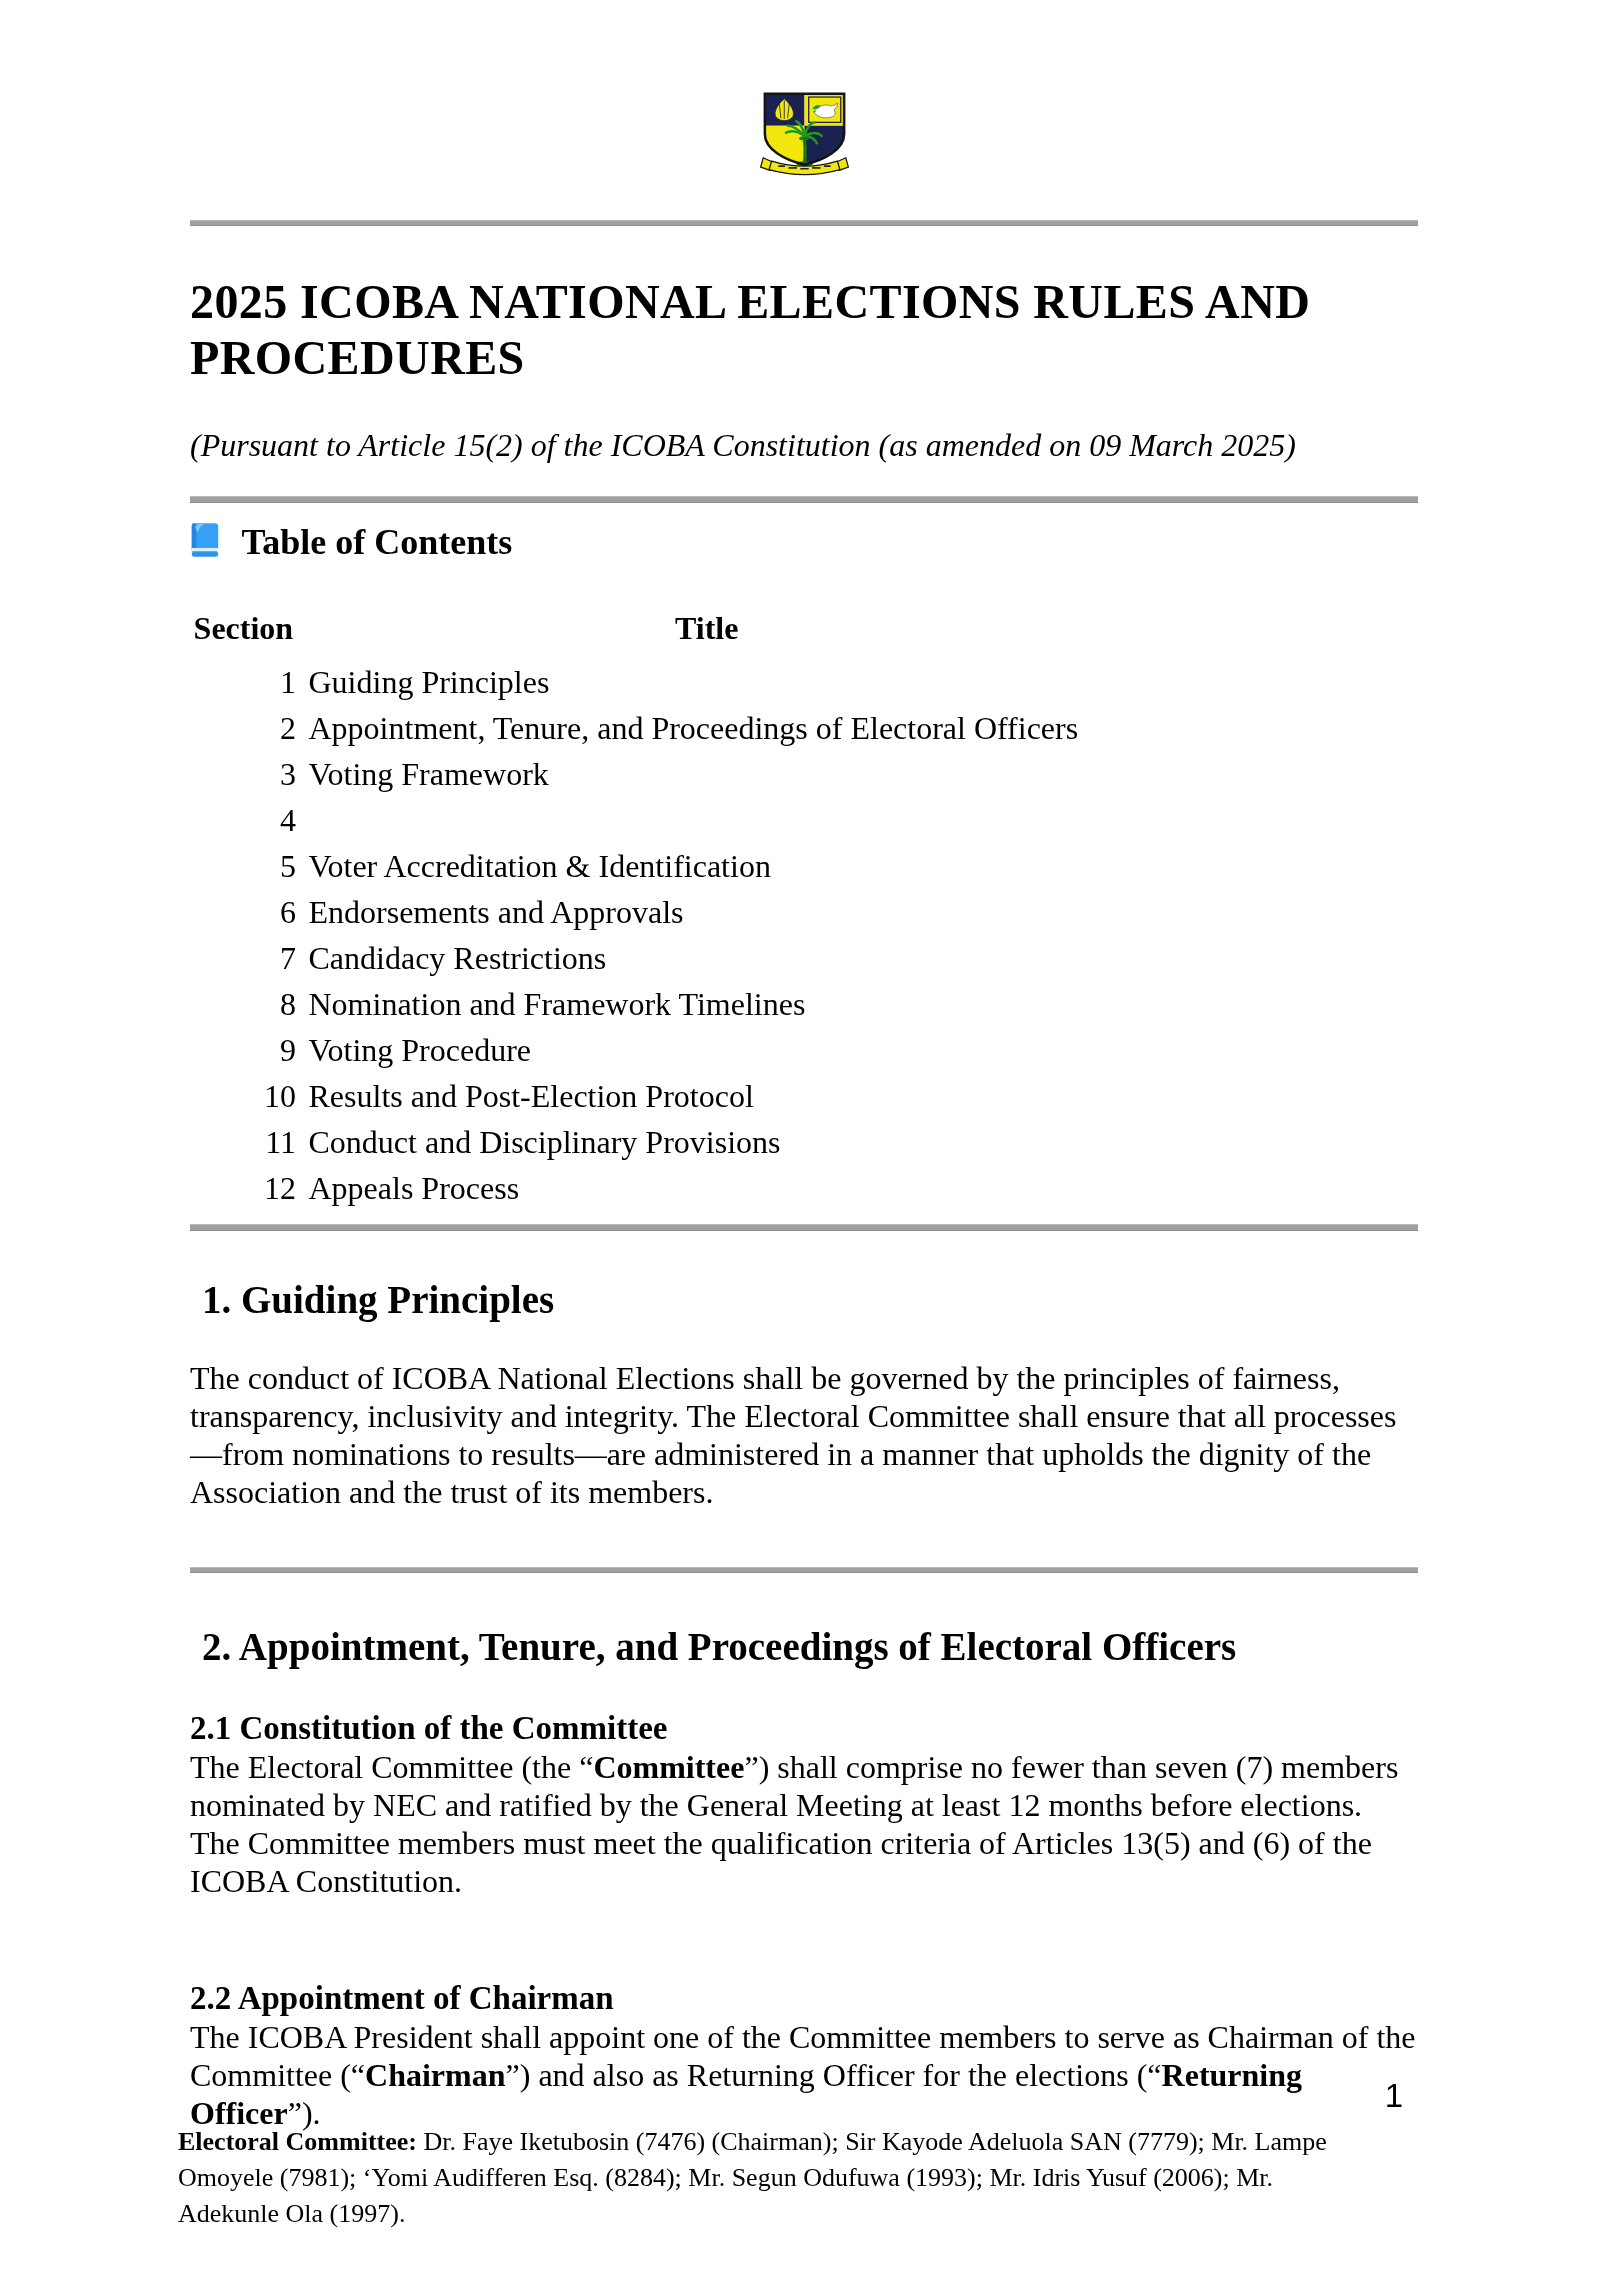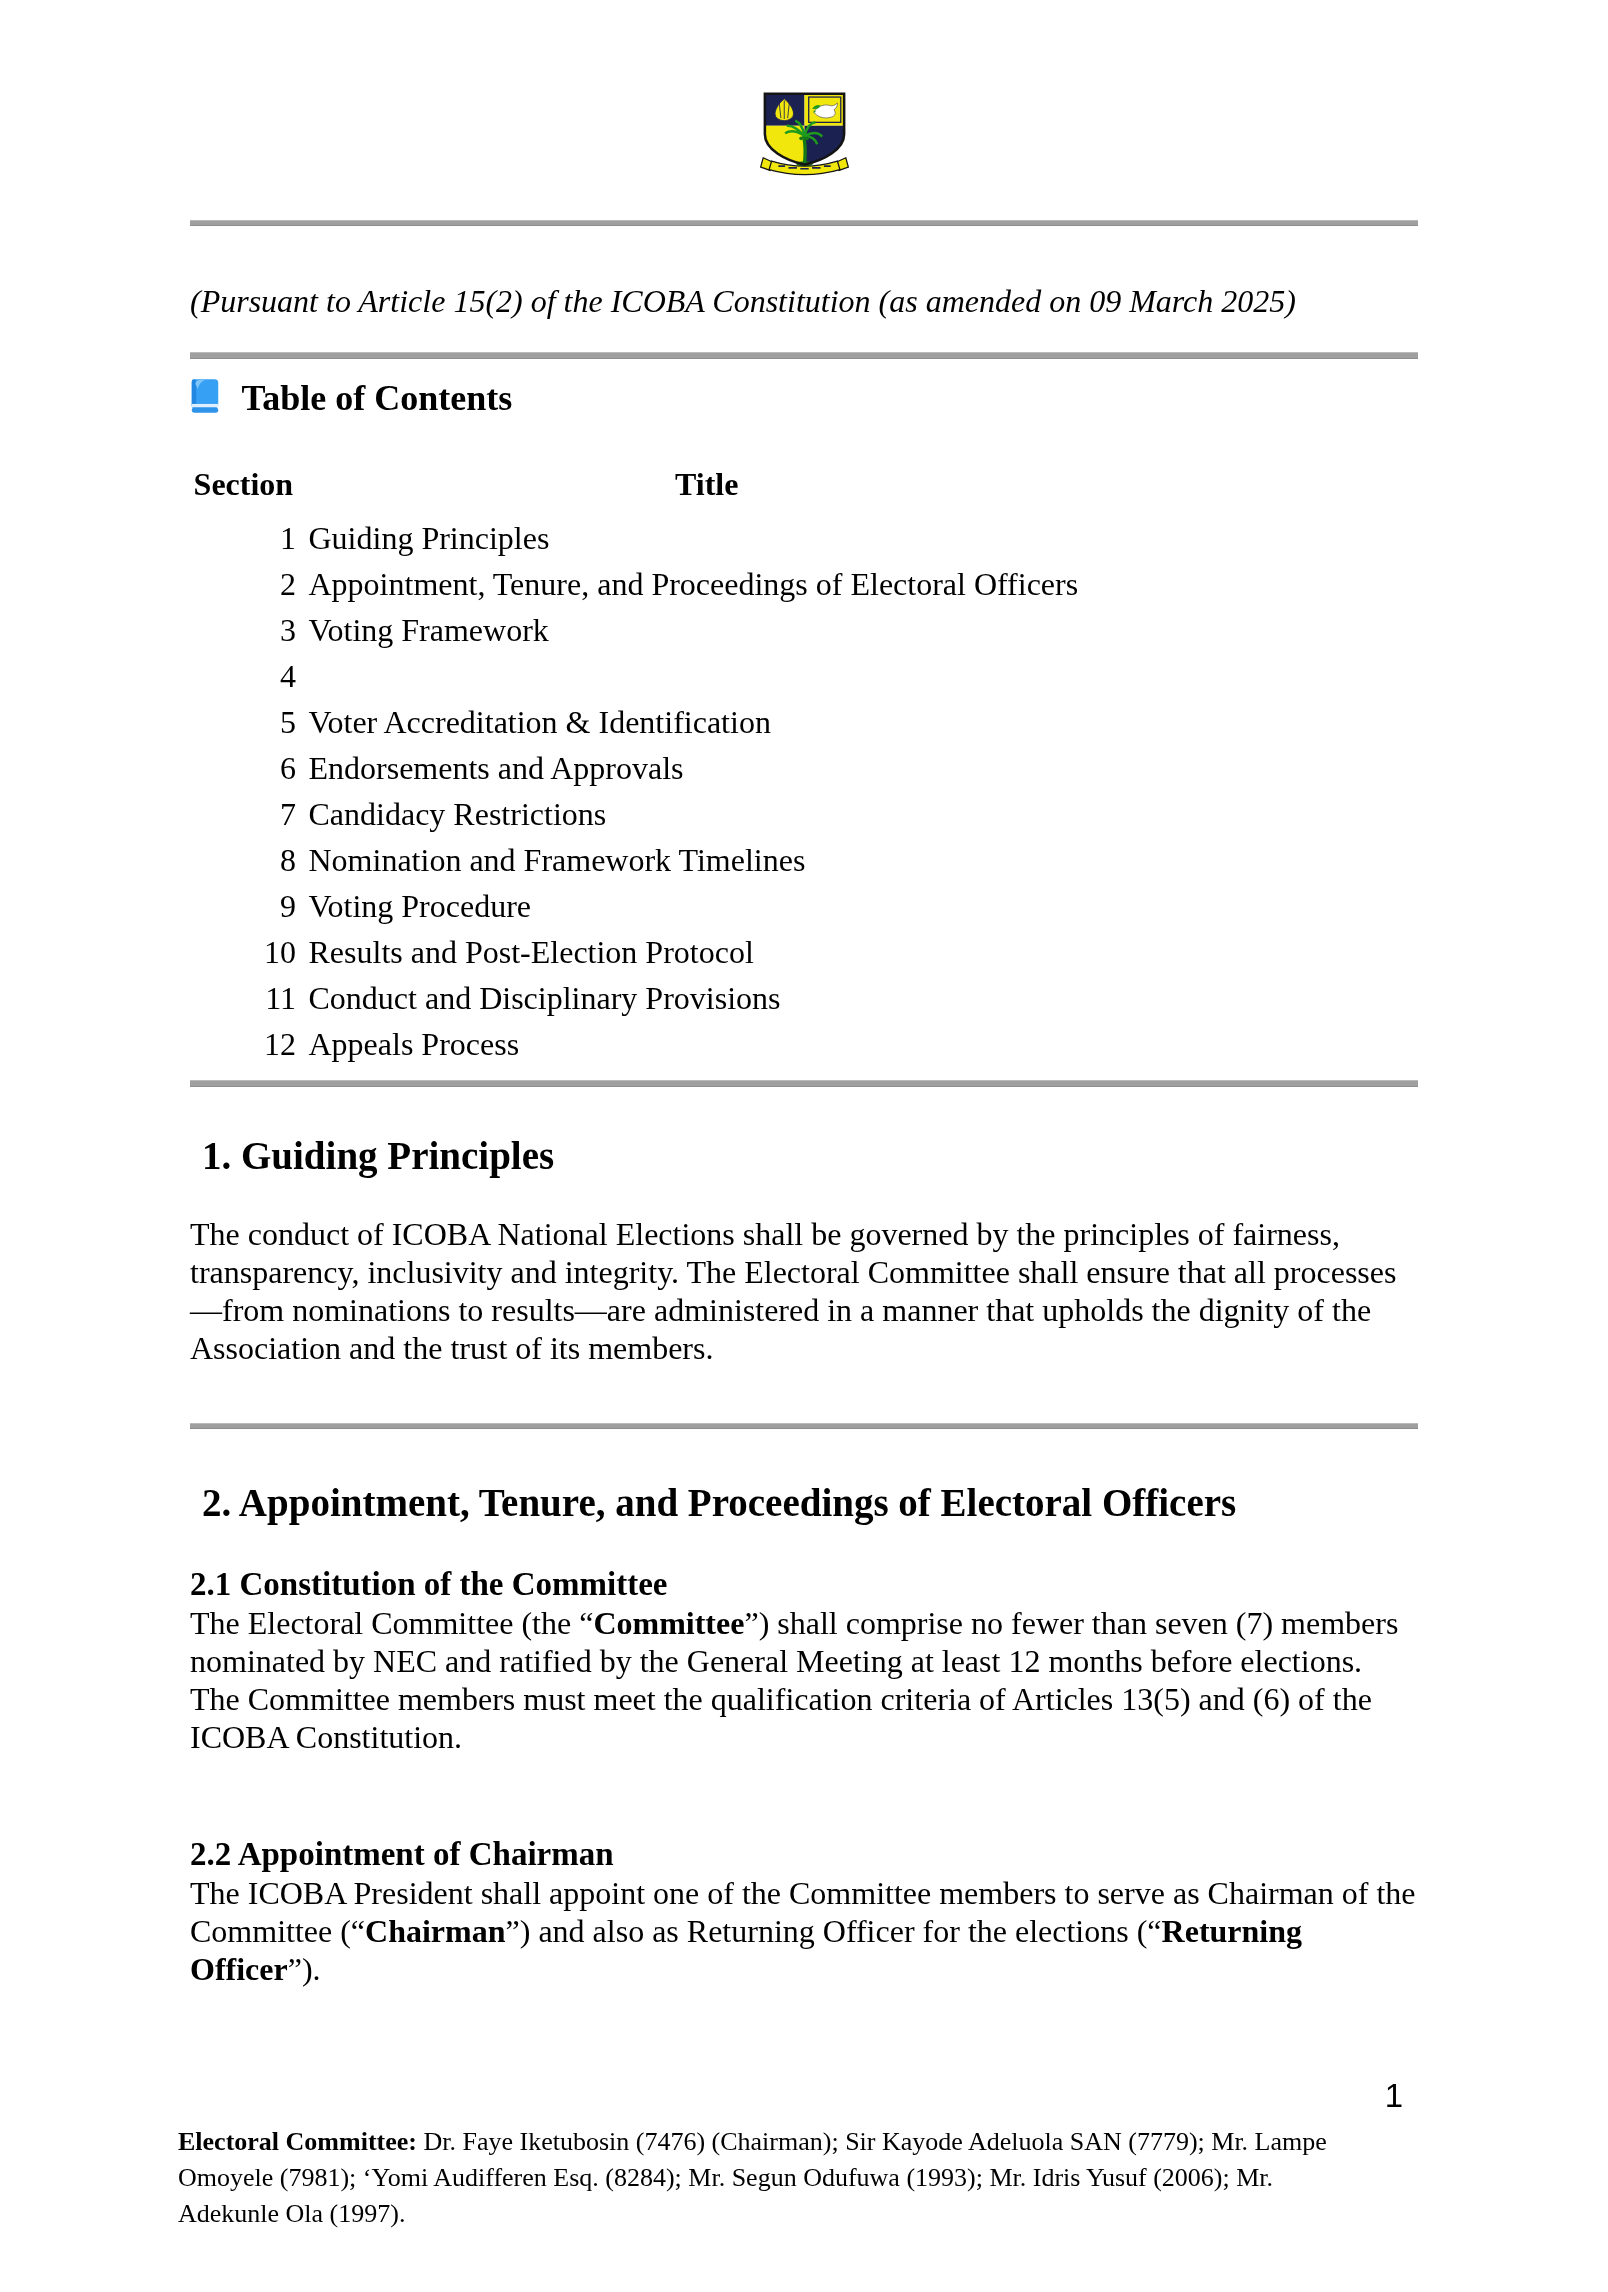--- a/index.html
+++ b/index.html
@@ -5,21 +5,21 @@
   html,body{margin:0;padding:0;background:#ffffff;}
   .page{
     position:relative;width:1608px;height:2293px;background:#ffffff;
     font-family:"Liberation Serif", serif;color:#000;overflow:hidden;
   }
   .content{padding:0 190px;}
   .logo-wrap{padding-top:92px;display:flex;justify-content:center;}
   .rule{height:6.3px;background:#9f9f9f;border-top:0.9px solid #b9b9b9;border-bottom:0.9px solid #8d8d8d;box-sizing:border-box;}
   .rule1{margin-top:42px;}
   .doc-title{margin:48px 0 0 0;font-size:48px;line-height:56px;font-weight:bold;letter-spacing:0.4px;}
-  .doc-subtitle{margin-top:56px;font-size:32px;line-height:38px;font-style:italic;}
+  .doc-subtitle{margin-top:40px;font-size:32px;line-height:38px;font-style:italic;}
   .rule2{margin-top:12.5px;}
   .toc-head{margin-top:19px;display:flex;align-items:flex-start;}
   .book-icon{width:30px;height:36px;margin-right:21.5px;flex:0 0 auto;}
   .toc-head-label{font-size:36px;font-weight:bold;line-height:41px;}
   .toc-cols{position:relative;margin-top:46px;font-size:32px;font-weight:bold;line-height:38px;height:38px;text-align:right;}
   .toc-col-section{position:absolute;left:3.6px;top:0;}
   .toc-col-title{position:absolute;left:485px;top:0;}
   .toc-list{margin-top:12.5px;font-size:32px;}
   .toc-row{display:flex;line-height:46px;}
   .toc-num{width:106px;text-align:right;flex:0 0 auto;}
@@ -71,20 +71,21 @@
 
         <path d="M6,78 L17,83 L14,93 L3,89 Z" fill="#f2e70c" stroke="#141414" stroke-width="1.5"></path>
         <path d="M104,78 L93,83 L96,93 L107,89 Z" fill="#f2e70c" stroke="#141414" stroke-width="1.5"></path>
         <path d="M16,82 Q55,94 94,82 L97,92 Q55,104 13,92 Z" fill="#f2e70c" stroke="#141414" stroke-width="1.5"></path>
         <path d="M24,88 h8 M36,90 h10 M50,91 h10 M64,90 h10 M78,88 h8" stroke="#1b2150" stroke-width="2" fill="none"></path>
       </svg>
     </div>
 
     <div class="rule rule1"></div>
 
+    <h1 class="doc-title">2025 ICOBA NATIONAL ELECTIONS RULES AND PROCEDURES</h1>
 
     <p class="doc-subtitle">(Pursuant to Article 15(2) of the ICOBA Constitution (as amended on 09 March 2025)</p>
 
     <div class="rule rule2"></div>
 
     <div class="toc-head">
       <svg class="book-icon" viewBox="0 0 34 40">
         <rect x="2" y="1" width="30" height="33" rx="4" fill="#36a0f4"></rect>
         <rect x="2" y="1" width="5" height="33" rx="2.5" fill="#2187e0"></rect>
         <path d="M6,6 q1,-4 5,-4 h6 q-7,3 -8,10 Z" fill="#7fc6f9"></path>

